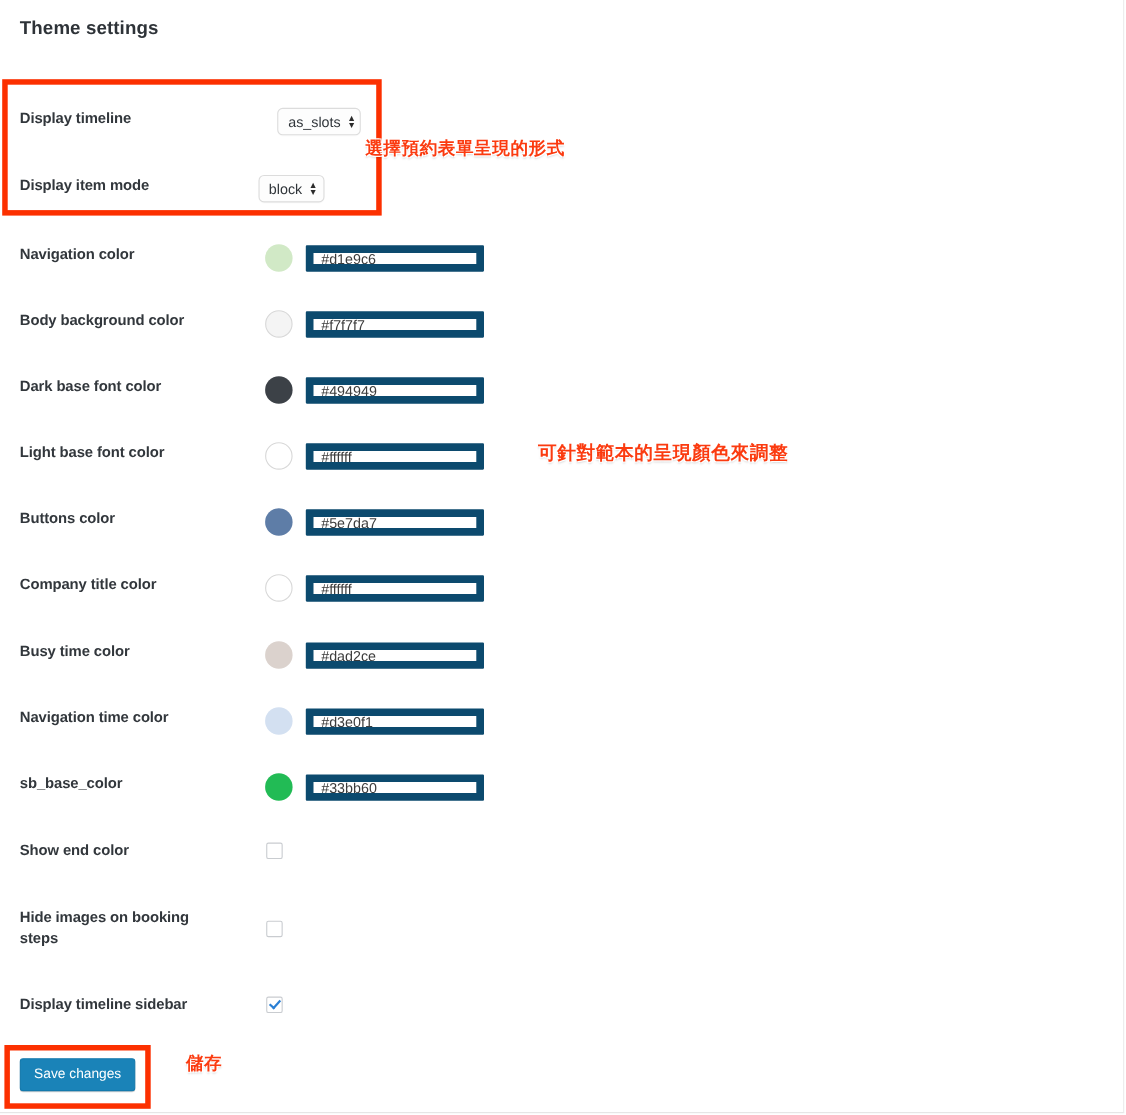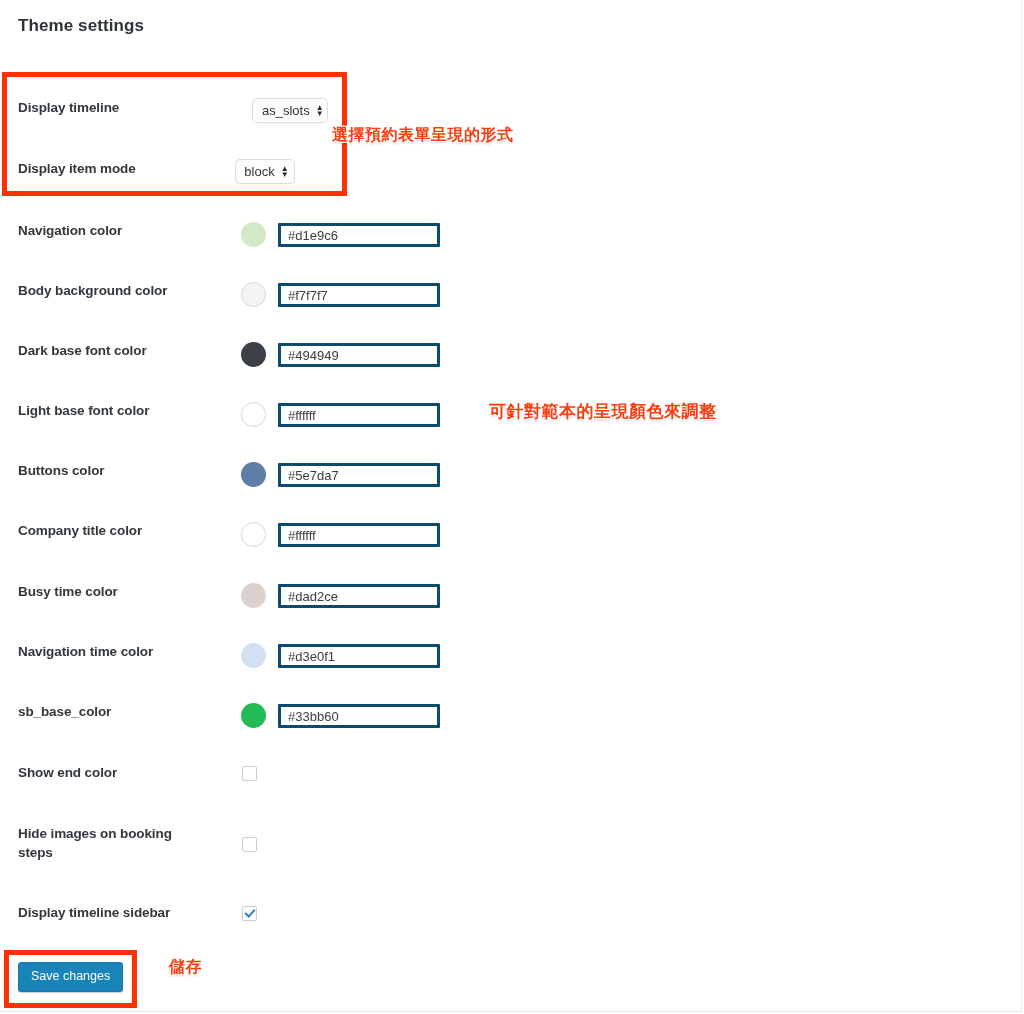--- a/index.html
+++ b/index.html
@@ -95,21 +95,21 @@
     border-radius: 50%;
     box-sizing: border-box;
   }
   .swatch.bordered { border: 1px solid #d8d8d8; }
   .hex-input {
     position: absolute;
     left: 278px;
     top: 2px;
     width: 162px;
     height: 24px;
-    border: 3px solid #0c4a6e;
+    border: 7px solid #0c4a6e;
     background: #ffffff;
     box-sizing: border-box;
     font-family: "Liberation Sans", sans-serif;
     font-size: 13px;
     color: #3c3c3c;
     padding: 0 0 0 7px;
     line-height: 22px;
     border-radius: 1px;
   }
 

